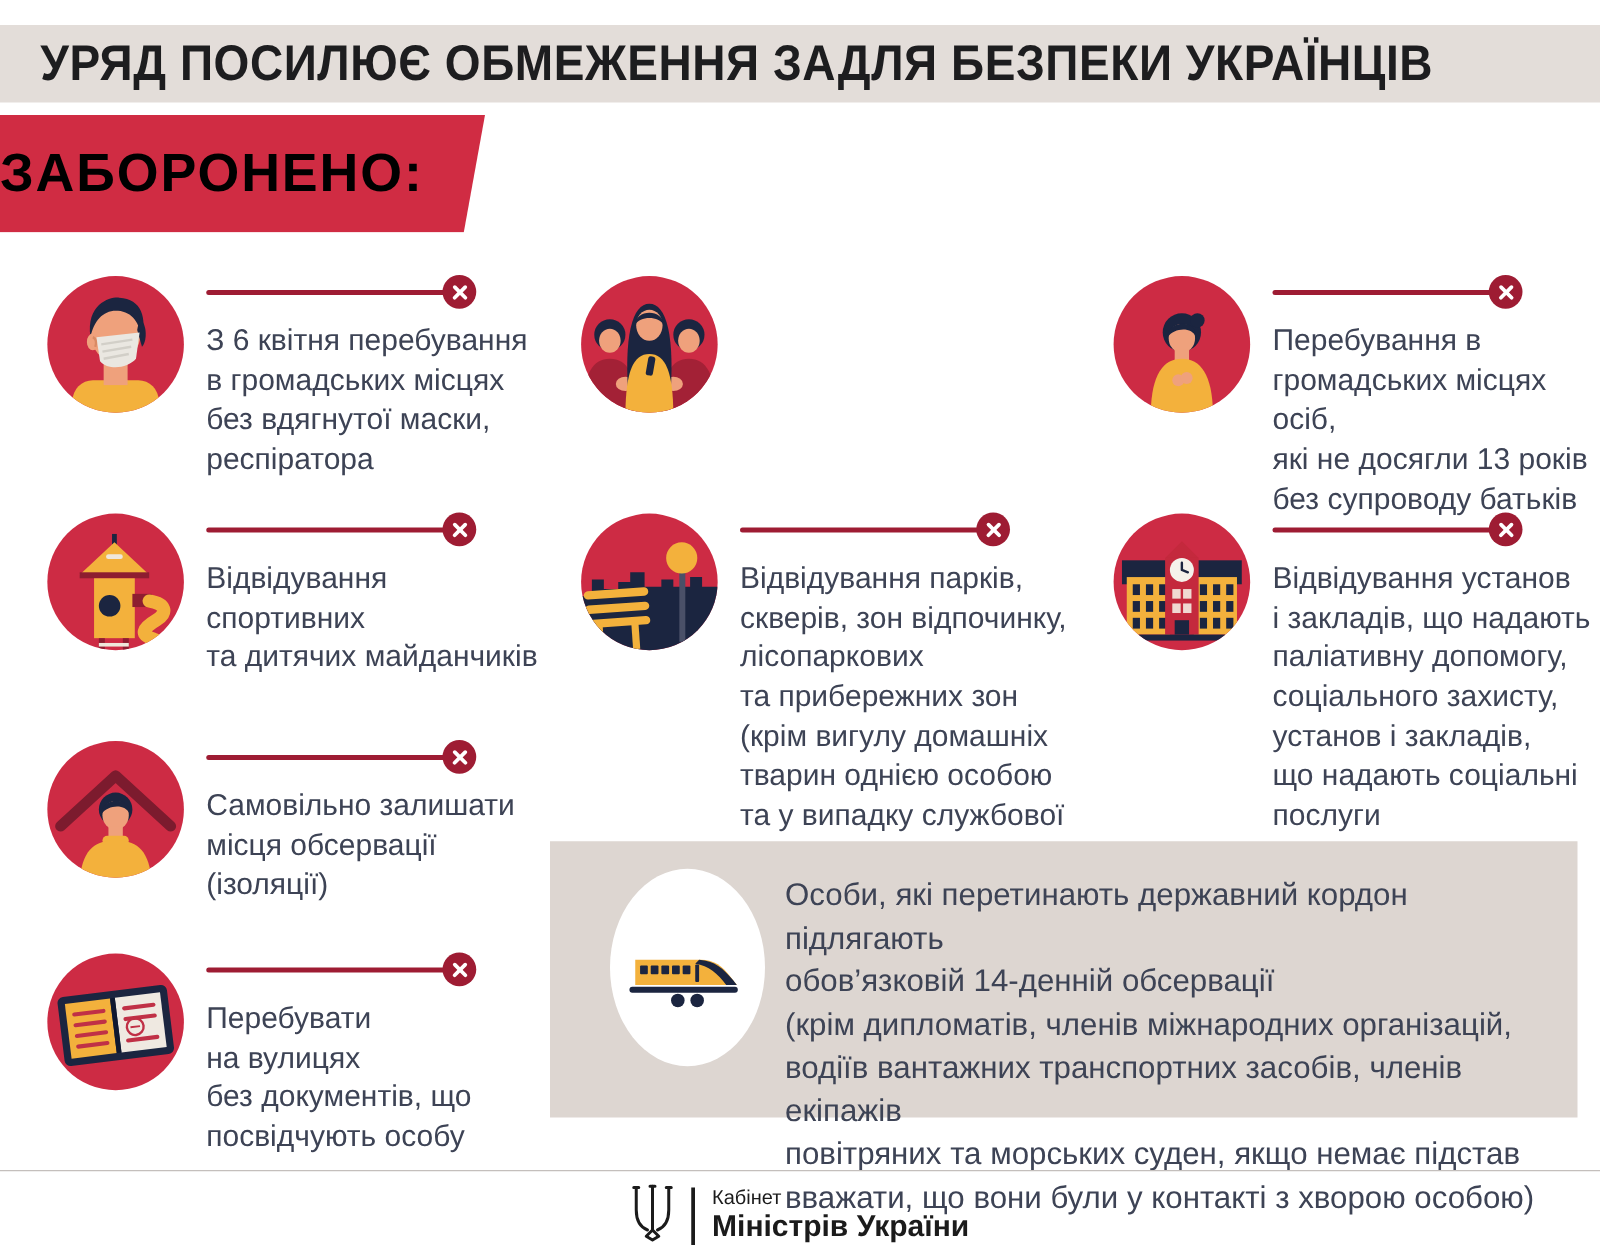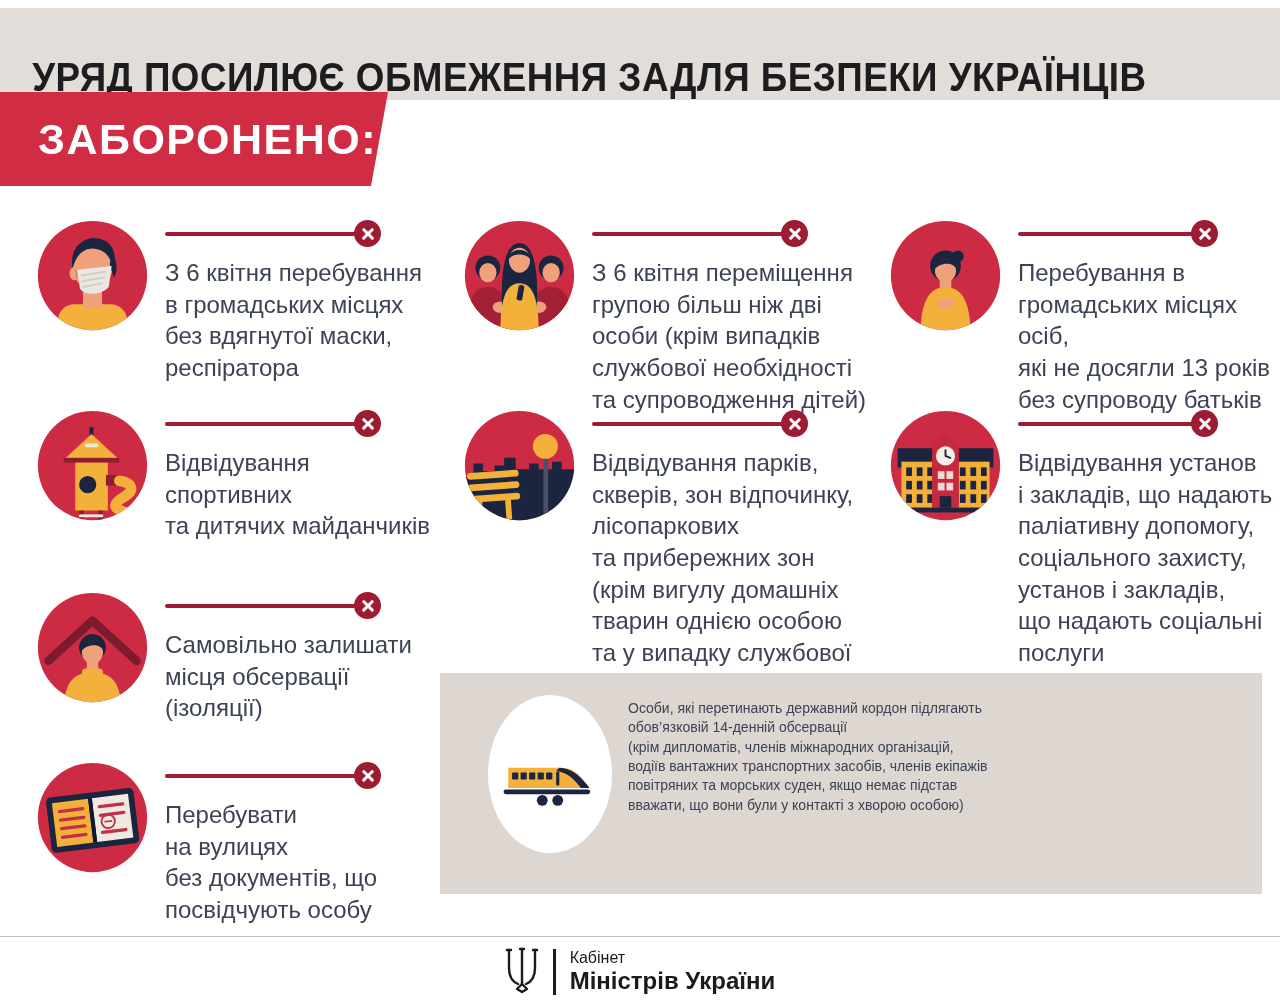--- a/index.html
+++ b/index.html
@@ -4,29 +4,29 @@
 <style>
   :root{
     --accent-red:#d02c43; --circle-red:#cd2b44; --dark-red:#9e1c33;
     --yellow:#f3b13c; --navy:#1b2540; --header-bg:#e3ddd9;
     --notice-bg:#ddd6d1; --text:#3d4355;
   }
   *{margin:0;padding:0;box-sizing:border-box}
   body{font-family:"Liberation Sans","DejaVu Sans",sans-serif;background:#fff}
   .page{position:relative;width:1280px;height:1004px;background:#fff;overflow:hidden}
 
-  .topbar{position:absolute;left:0;top:8px;width:1280px;height:92px;background:var(--header-bg);
-          display:flex;align-items:flex-end}
+  .topbar{position:absolute;left:0;top:20px;width:1280px;height:62px;background:var(--header-bg);
+          display:flex;align-items:center}
   .topbar h1{font-size:40px;font-weight:700;color:#1d1d1f;letter-spacing:.5px;white-space:nowrap;
              padding-left:35px;transform:scaleX(.92);transform-origin:0 50%}
 
   .banner{position:absolute;left:0;top:92px;width:388px;height:94px;background:var(--accent-red);
           clip-path:polygon(0 0,100% 0,calc(100% - 17px) 100%,0 100%);
           display:flex;align-items:center}
-  .banner span{color:#ffffff;font-size:43px;font-weight:700;letter-spacing:1.5px;padding-left:38px}
+  .banner span{color:#000000;font-size:43px;font-weight:700;letter-spacing:1.5px;}
 
   .item{position:absolute;display:flex;gap:15px;align-items:flex-start}
   .icon-circle{flex:0 0 115px;height:115px}
   .icon-circle svg{display:block}
   .content{flex:1;min-width:0;padding-top:2px}
   .marker{position:relative;height:27px;width:216px}
   .c3 .marker{width:200px}
   .marker .line{position:absolute;left:0;right:15px;top:12px;height:4px;border-radius:2px;background:var(--dark-red)}
   .x-badge{position:absolute;right:0;top:0;width:27px;height:27px;border-radius:50%;background:var(--dark-red)}
   .x-badge::before,.x-badge::after{content:"";position:absolute;left:50%;top:50%;width:15px;height:3.2px;
@@ -40,21 +40,21 @@
   .it-observation{left:35px;top:590px;width:425px}
   .it-documents{left:35px;top:760px;width:425px}
   .it-group{left:462px;top:218px;width:425px}
   .it-parks{left:462px;top:408px;width:425px}
   .it-children{left:888px;top:218px;width:392px}
   .it-institutions{left:888px;top:408px;width:392px}
 
   .notice{position:absolute;left:440px;top:673px;width:822px;height:221px;background:var(--notice-bg)}
   .notice-icon{position:absolute;left:48px;top:22px;width:124px;height:158px;border-radius:50%;
                background:#fff;display:flex;align-items:center;justify-content:center}
-  .notice-text{position:absolute;left:188px;top:26px;width:615px;font-size:14px;line-height:1.38;
+  .notice-text{position:absolute;left:188px;top:26px;width:615px;font-size:25px;line-height:1.38;
                color:var(--text);white-space:pre-line}
 
   .footer-rule{position:absolute;left:0;top:936px;width:1280px;height:1px;background:#c4bfbc}
   .footer-row{position:absolute;left:0;top:946px;width:1280px;display:flex;justify-content:center;
               align-items:center;gap:14px}
   .vbar{width:3px;height:46px;background:#1b1b1b}
   .org{color:#1b1b1b}
   .org .l1{font-size:16px;line-height:1.2}
   .org .l2{font-size:24px;line-height:1.2;font-weight:700}
 </style>
@@ -234,31 +234,20 @@
           <ellipse cx="93" cy="57" rx="9" ry="10" fill="#efa17c"></ellipse>
           <path d="M70 120 C70 86 78 72 93 72 C108 72 116 86 116 120 Z" fill="#a32136"></path>
           <ellipse cx="80" cy="93" rx="8" ry="6" fill="#efa17c"></ellipse>
           <path d="M43 110 C38 52 46 26 60 26 C74 26 82 52 77 110 Z" fill="#1b2540"></path>
           <ellipse cx="60" cy="44" rx="11" ry="13" fill="#efa17c"></ellipse>
           <path d="M48 44 C48 30 72 30 72 44 C68 36 52 36 48 44 Z" fill="#1b2540"></path>
           <path d="M40 120 C40 84 46 68 60 68 C74 68 80 84 80 120 Z" fill="var(--yellow,#f3b13c)"></path>
           <rect x="58" y="70" width="6" height="16" rx="2" fill="#1b2540" transform="rotate(10 61 78)"></rect>
         </g>
       </svg>
-    </div>
-    <div class="content">
-      <div class="marker">
-        <span class="line"></span>
-        <span class="x-badge"></span>
-      </div>
-      <p class="text">З 6 квітня переміщення
-групою більш ніж дві
-особи (крім випадків
-службової необхідності
-та супроводження дітей)</p>
     </div>
   </section>
 
   <section class="item it-parks c2">
     <div class="icon-circle">
       <svg viewBox="0 0 120 120" width="115" height="115">
         <defs>
             <clipPath id="cpk">
               <circle cx="60" cy="60" r="57"></circle>
             </clipPath>

